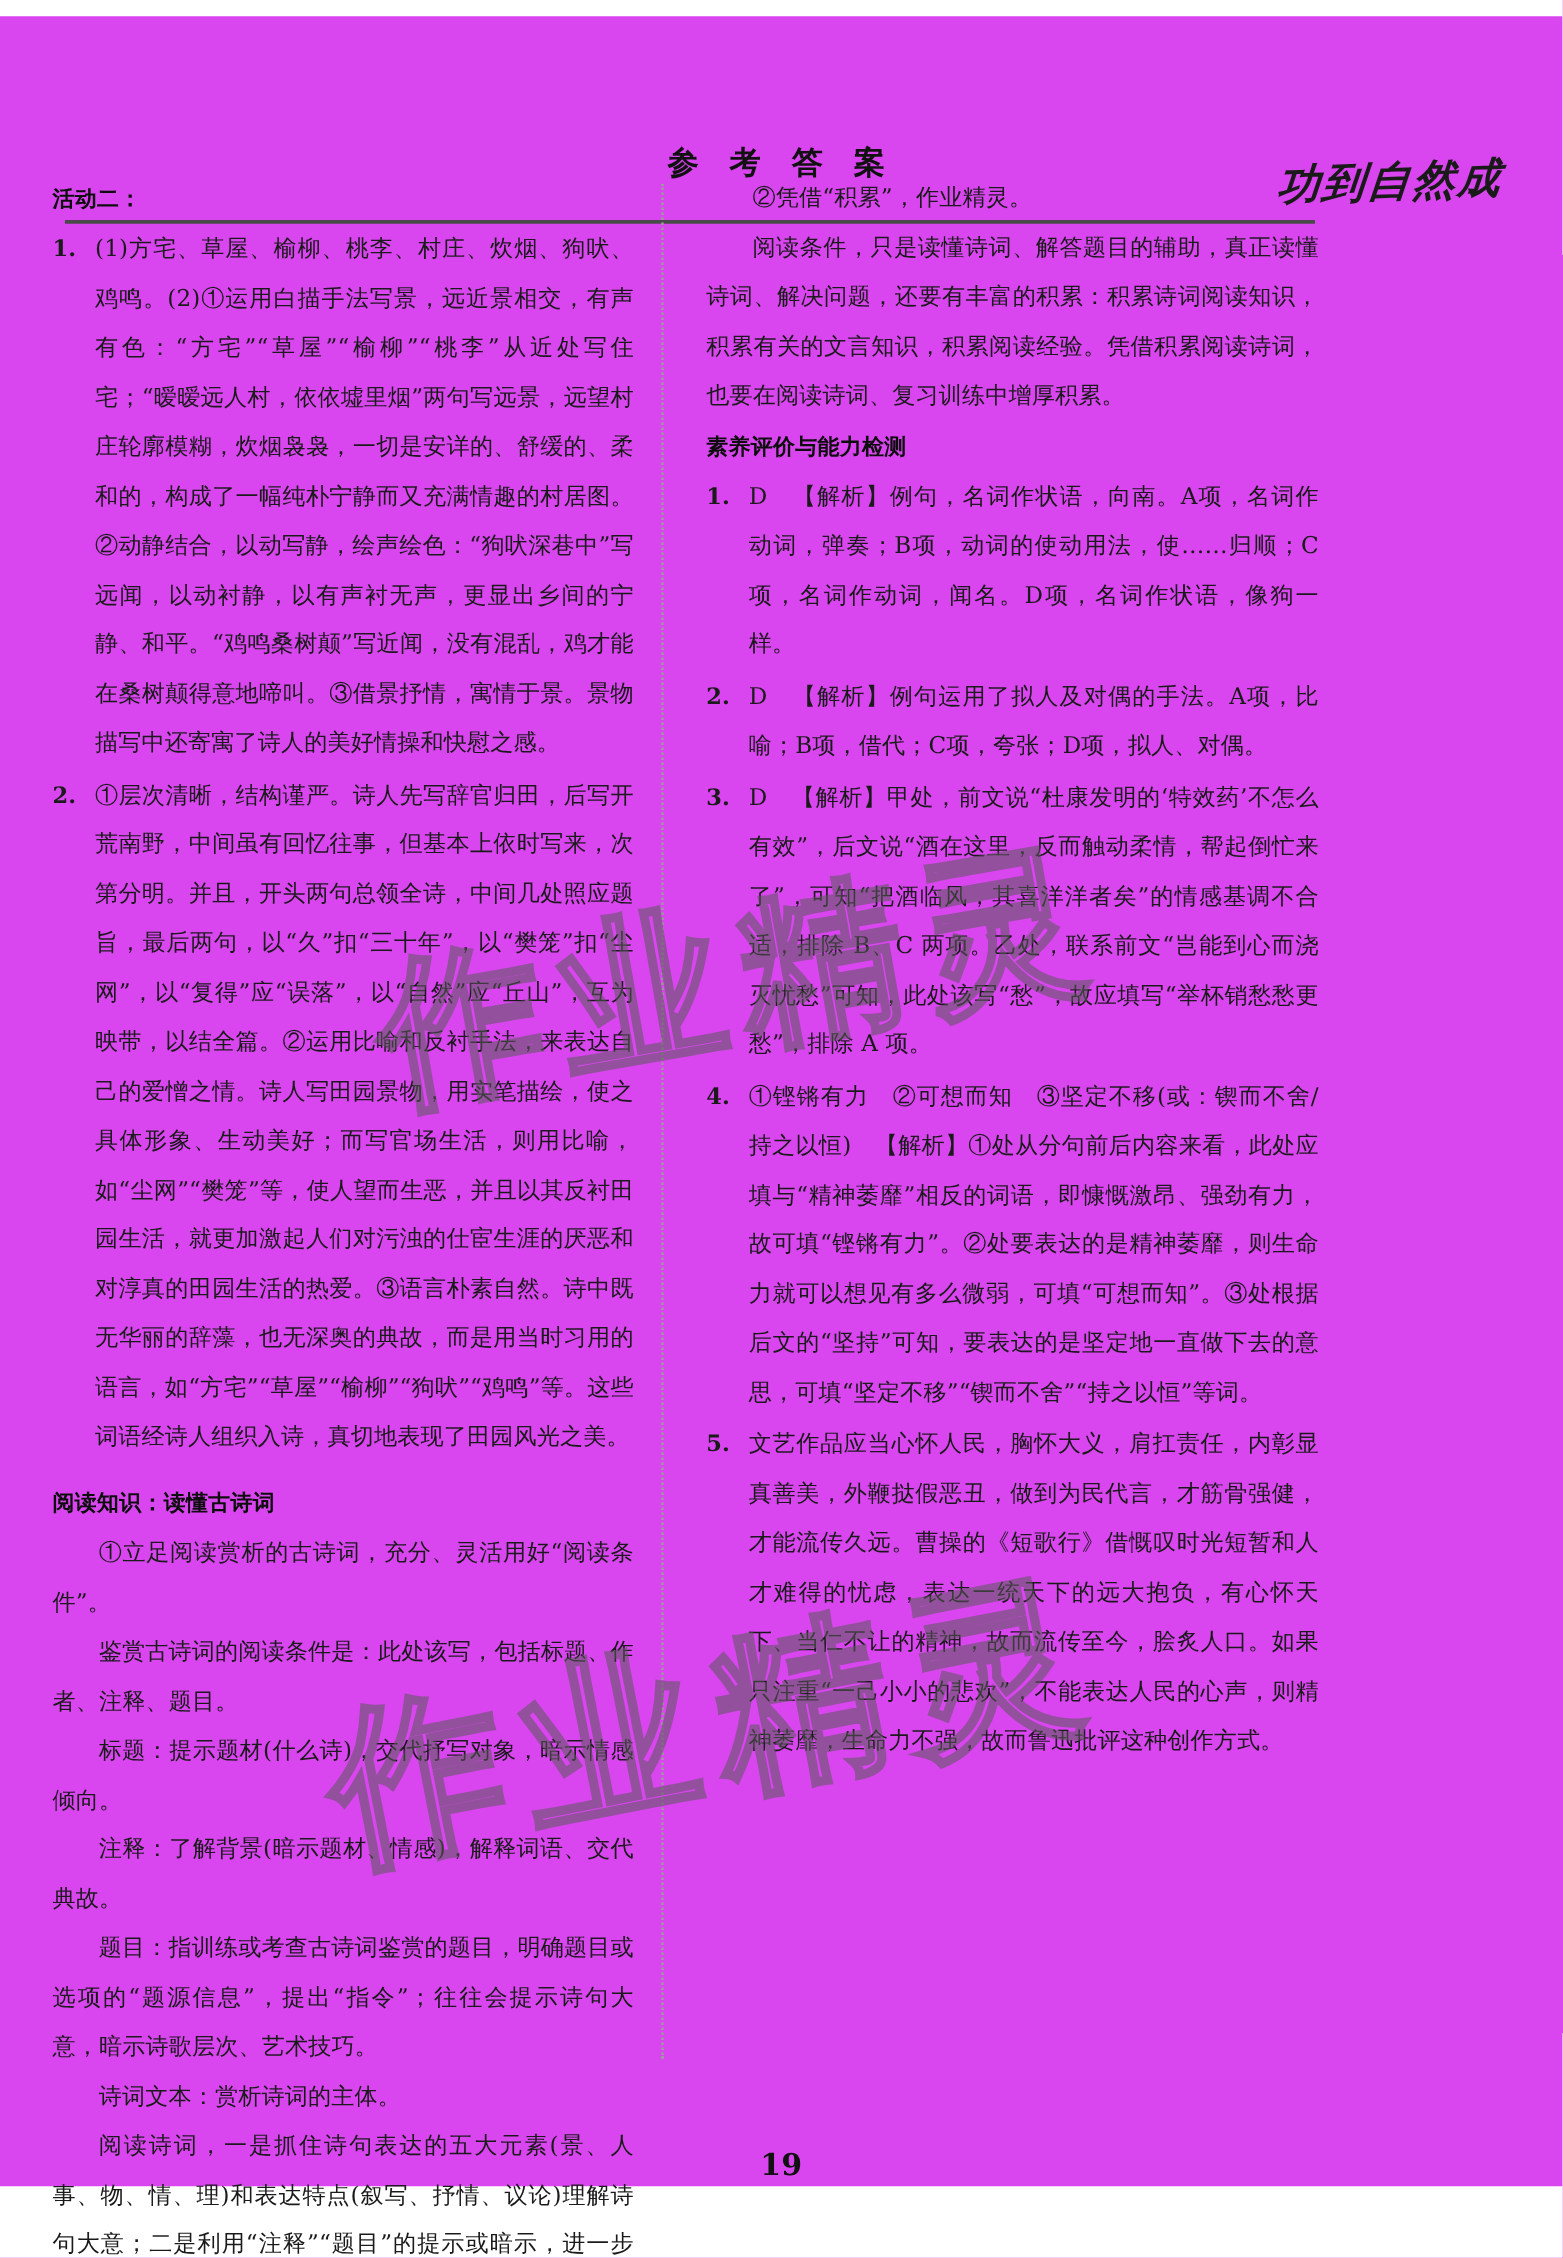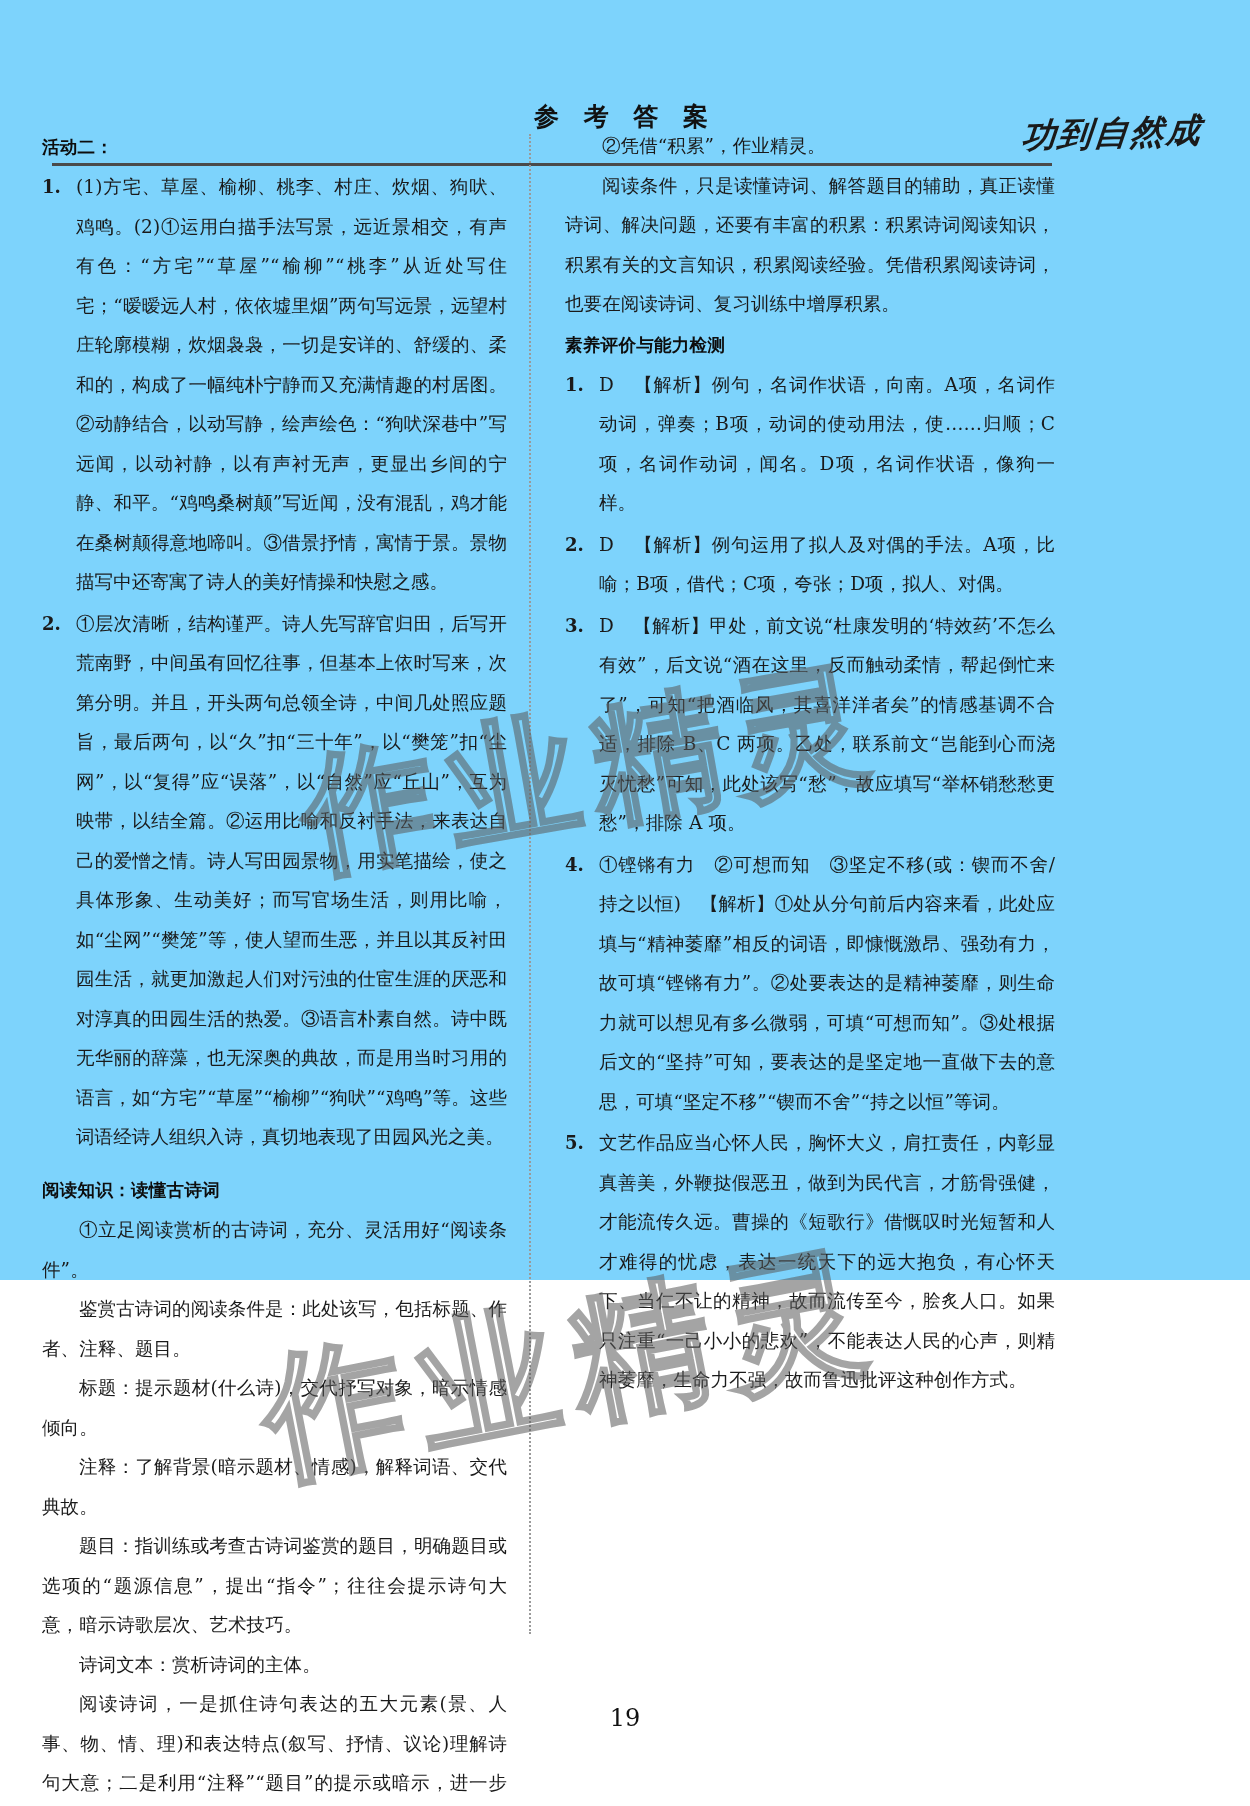--- a/index.html
+++ b/index.html
@@ -12,24 +12,24 @@
     height: 1806px;
     position: relative;
     font-family: "DejaVu Serif", "Liberation Serif", serif;
     color: #1a1a1a;
     overflow: hidden;
   }
 
   
   #page {
     position: absolute;
-    left: 0; top: 0;
-    width: 1250px;
-    height: 1280px;
-    background: #7dd3fc;
+    left: 0; top: 13px;
+    width: 1250px;
+    height: 1736px;
+    background: #d946ef;
   }
 
   
   #header {
     position: absolute;
     left: 0; top: 50px;
     width: 1250px;
     height: 72px;
   }
   #header-title {
@@ -151,21 +151,21 @@
     left: 0;
     top: 0;
     width: 1250px;
     text-align: center;
   }
   #page-number-brush {
     display: inline-block;
     position: relative;
     padding: 4px 26px;
     font-family: "DejaVu Serif", "Liberation Serif", serif;
-    font-weight: normal;
+    font-weight: bold;
     font-size: 24px;
     color: #111;
   }
   #page-number-brush::before {
     content: "";
     position: absolute;
     left: 0; top: 8px;
     width: 100%;
     height: 26px;
     background: #c9c9c9;

